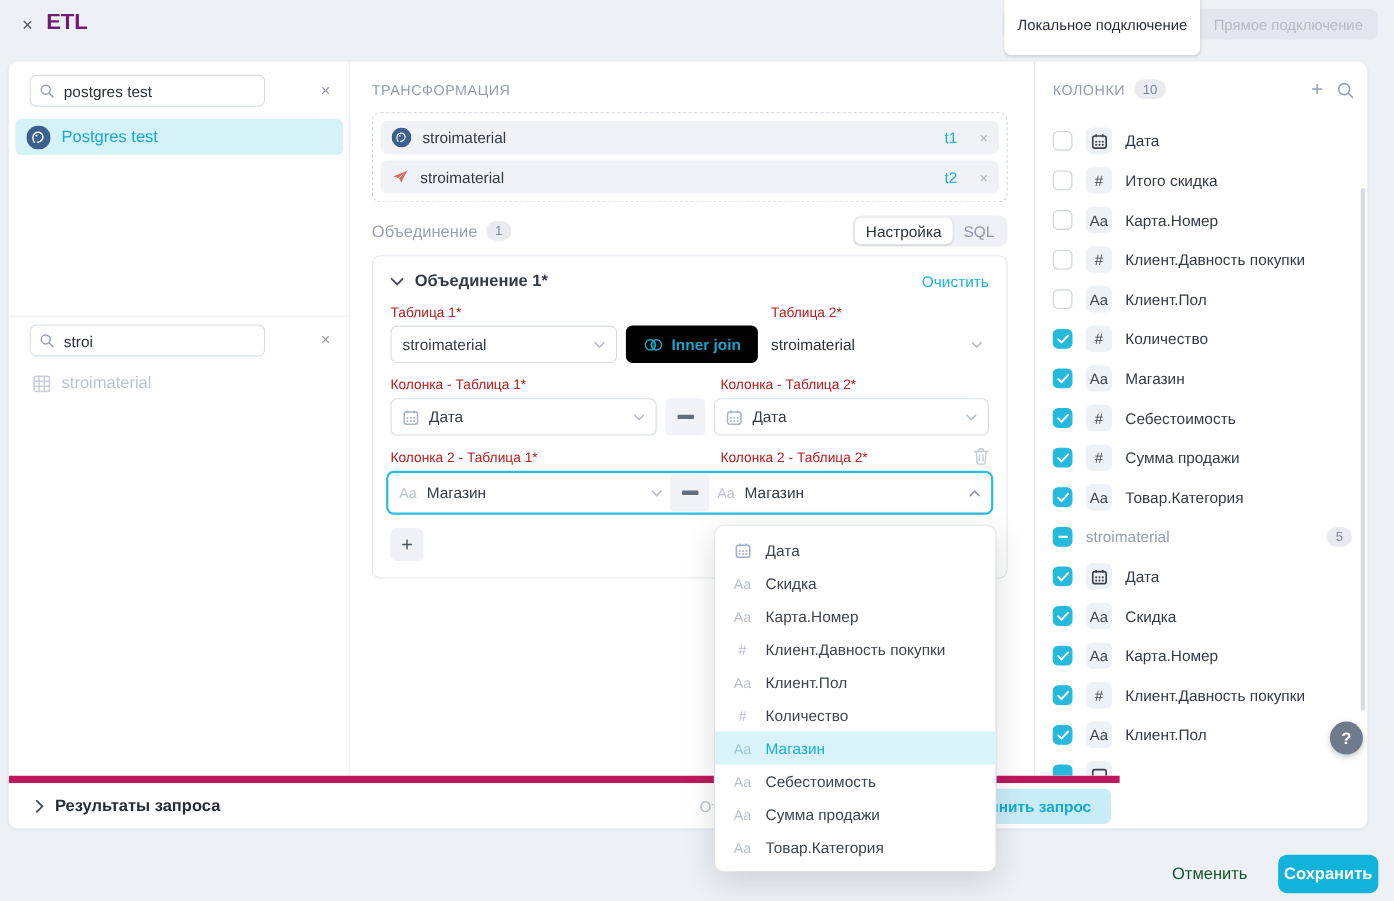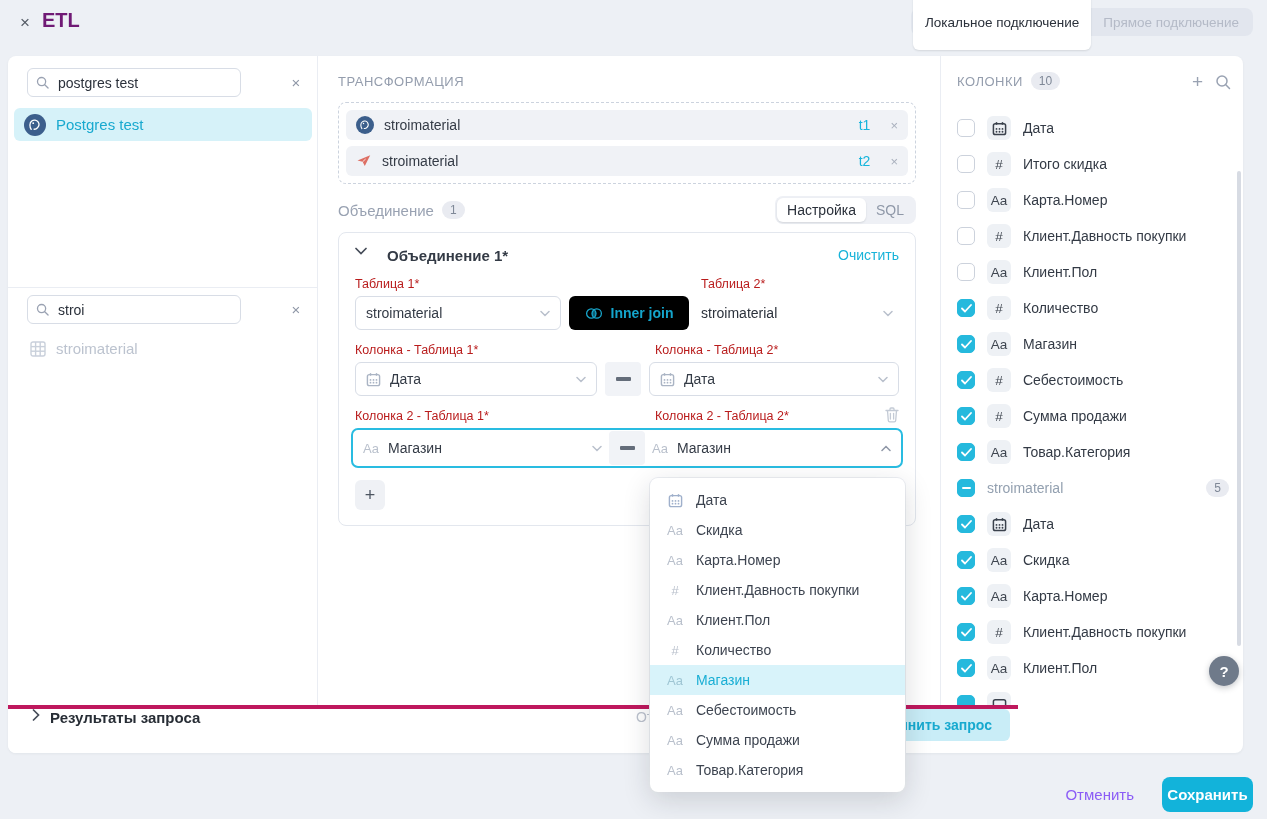--- a/index.html
+++ b/index.html
@@ -42,21 +42,21 @@
   .trow .talias{margin-left:auto;color:#16b5dc;font-size:14px}
   .trow .tclose{color:#a9b0bd;font-size:13px;margin-left:10px;cursor:pointer}
   .join-hdr{left:20px;top:140px;width:578px;height:28px;display:flex;align-items:center}
   .join-hdr .jlabel{font-size:15px;color:#99a2b2}
   .badge{background:#e9ebf1;color:#7f8897;border-radius:10px;padding:2px 8px;font-size:12px;margin-left:8px}
   .seg-mid{margin-left:auto;height:28px;background:#eef0f5;border-radius:8px;display:flex;align-items:center;padding:2px;box-sizing:border-box}
   .seg-mid .seg{padding:0 10px;height:24px;display:flex;align-items:center;border-radius:6px;font-size:14px;color:#8f98a8;cursor:pointer}
   .seg-mid .seg.on{background:#fff;color:#2b313b;box-shadow:0 1px 2px rgba(25,32,45,.12)}
 
   .join-card{left:20px;top:176px;width:578px;height:294px;border:1px solid #e3e7ee;border-radius:8px;box-sizing:border-box;padding:14px 16px 0}
-  .jc-head{display:flex;gap:20px}
+  .jc-head{display:flex;align-items:center;gap:10px}
   .jc-head .jc-title{font-size:15px;font-weight:bold;color:#333a45}
   .jc-head .jc-clear{margin-left:auto;color:#17b3d9;font-size:14px;cursor:pointer}
   .flabel{font-size:12.5px;color:#b91c1c}
   .lbl-row{display:flex;margin-top:13px;margin-bottom:5px;position:relative}
   .select{height:34px;border:1px solid #d8dde6;border-radius:6px;display:flex;align-items:center;padding:0 10px;gap:9px;box-sizing:border-box;background:#fff;cursor:pointer}
   .select .val{font-size:14px;color:#343b46}
   .select .chev{margin-left:auto}
   .frow{display:flex;align-items:center}
   .pill-join{height:34px;background:#000000;border-radius:6px;display:flex;align-items:center;justify-content:center;gap:8px;color:#14a5cc;font-size:14px;font-weight:bold;cursor:pointer}
   .plainsel{height:34px;display:flex;align-items:center;gap:9px;padding:0 6px;cursor:pointer;flex:1}
@@ -76,34 +76,34 @@
   .cb.checked{background:#25b9dd;border-color:#25b9dd}
   .cb.indet{background:#25b9dd;border-color:#25b9dd}
   .cb.indet i{display:block;width:9px;height:2.5px;background:#fff;border-radius:1px}
   .chip{width:24px;height:24px;background:#eef1f5;border-radius:6px;display:flex;align-items:center;justify-content:center;font-size:13.5px;color:#3f4650;flex:none}
   .clabel{font-size:14px;color:#333a45;white-space:nowrap}
   .grow-label{font-size:14px;color:#93a0b0}
   .rp-scroll{left:1229px;top:115px;width:4px;height:475px;background:#d7dbe3;border-radius:2px}
   .help-btn{left:1201px;top:600px;width:30px;height:30px;border-radius:50%;background:#6f7a8a;color:#fff;display:flex;align-items:center;justify-content:center;font-size:15px;font-weight:bold;box-shadow:0 2px 6px rgba(25,32,45,.25);cursor:pointer}
 
   
-  .results{left:0;bottom:0;width:1010px;height:48px;border-top:4px solid #be185d;display:flex;align-items:flex-start;box-sizing:border-box;border-radius:0 0 8px 8px;background:#fff}
+  .results{left:0;bottom:0;width:1010px;height:48px;border-top:7px solid #be185d;display:flex;align-items:center;box-sizing:border-box;border-radius:0 0 8px 8px;background:#fff}
   .results .rtitle{font-size:15px;font-weight:bold;color:#272d35;margin-left:10px}
   .results .rstatus{margin-left:auto;color:#bcc2cd;font-size:14px}
   .run-btn{margin:0 8px 0 12px;height:32px;padding:0 18px;background:#c9edf7;border-radius:6px;display:flex;align-items:center;color:#17a9cf;font-size:14px;font-weight:bold;cursor:pointer;white-space:nowrap}
 
   
   .dropdown{left:650px;top:478px;width:255px;background:#fff;border-radius:8px;box-shadow:0 8px 28px rgba(25,32,45,.16),0 0 0 1px #eef0f4;padding:7px 0;z-index:50}
   .ditem{height:30px;display:flex;align-items:center;gap:12px;padding-left:16px;font-size:14px;color:#3d4450;cursor:pointer}
   .ditem .dglyph{width:18px;text-align:center;font-size:13px;color:#b9c0cc;flex:none}
   .ditem.sel{background:#d8f3fa;color:#19aed4}
 
   
   .footer{right:14px;top:776px;height:36px;display:flex;align-items:center;gap:28px}
-  .cancel-btn{font-size:15px;color:#8b5cf6;cursor:pointer}
+  .cancel-btn{font-size:15px;color:#14532d;cursor:pointer}
   .save-btn{width:91px;height:35px;background:#12b3da;border-radius:8px;color:#fff;font-size:15px;font-weight:bold;display:flex;align-items:center;justify-content:center;cursor:pointer}
 
   svg{display:block;flex:none}
 </style>
 </head>
 <body>
 
 <div class="abs hdr-close">×</div>
 <div class="abs hdr-title">ETL</div>
 <div class="abs seg-top">

